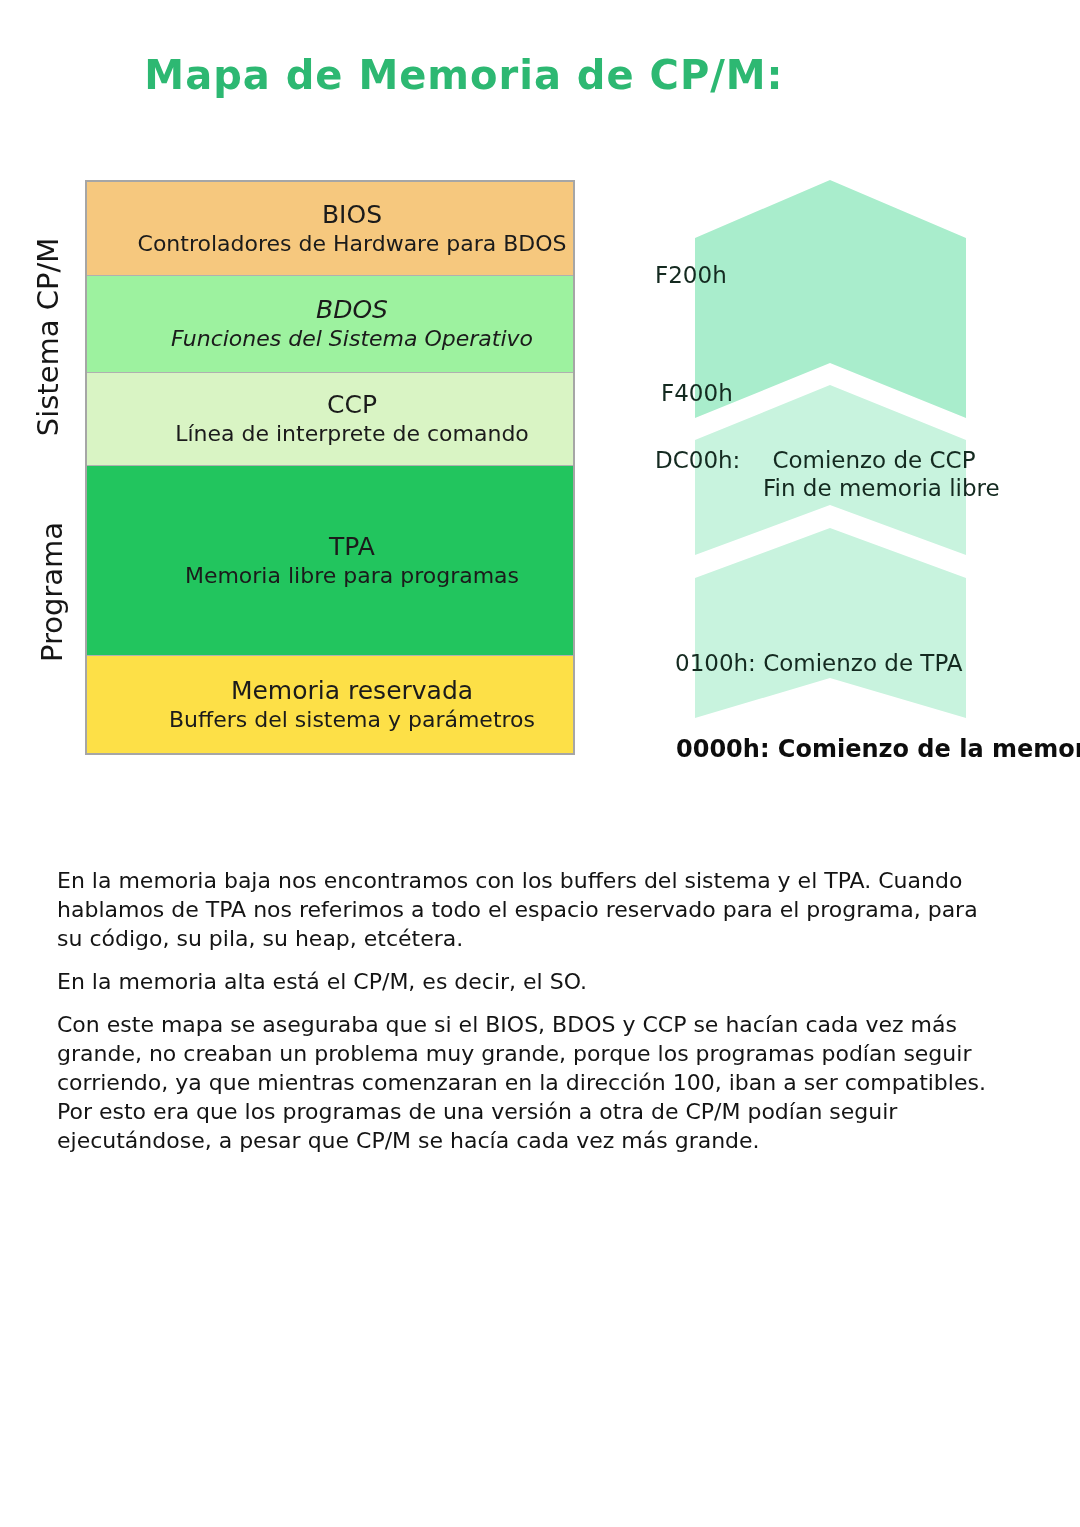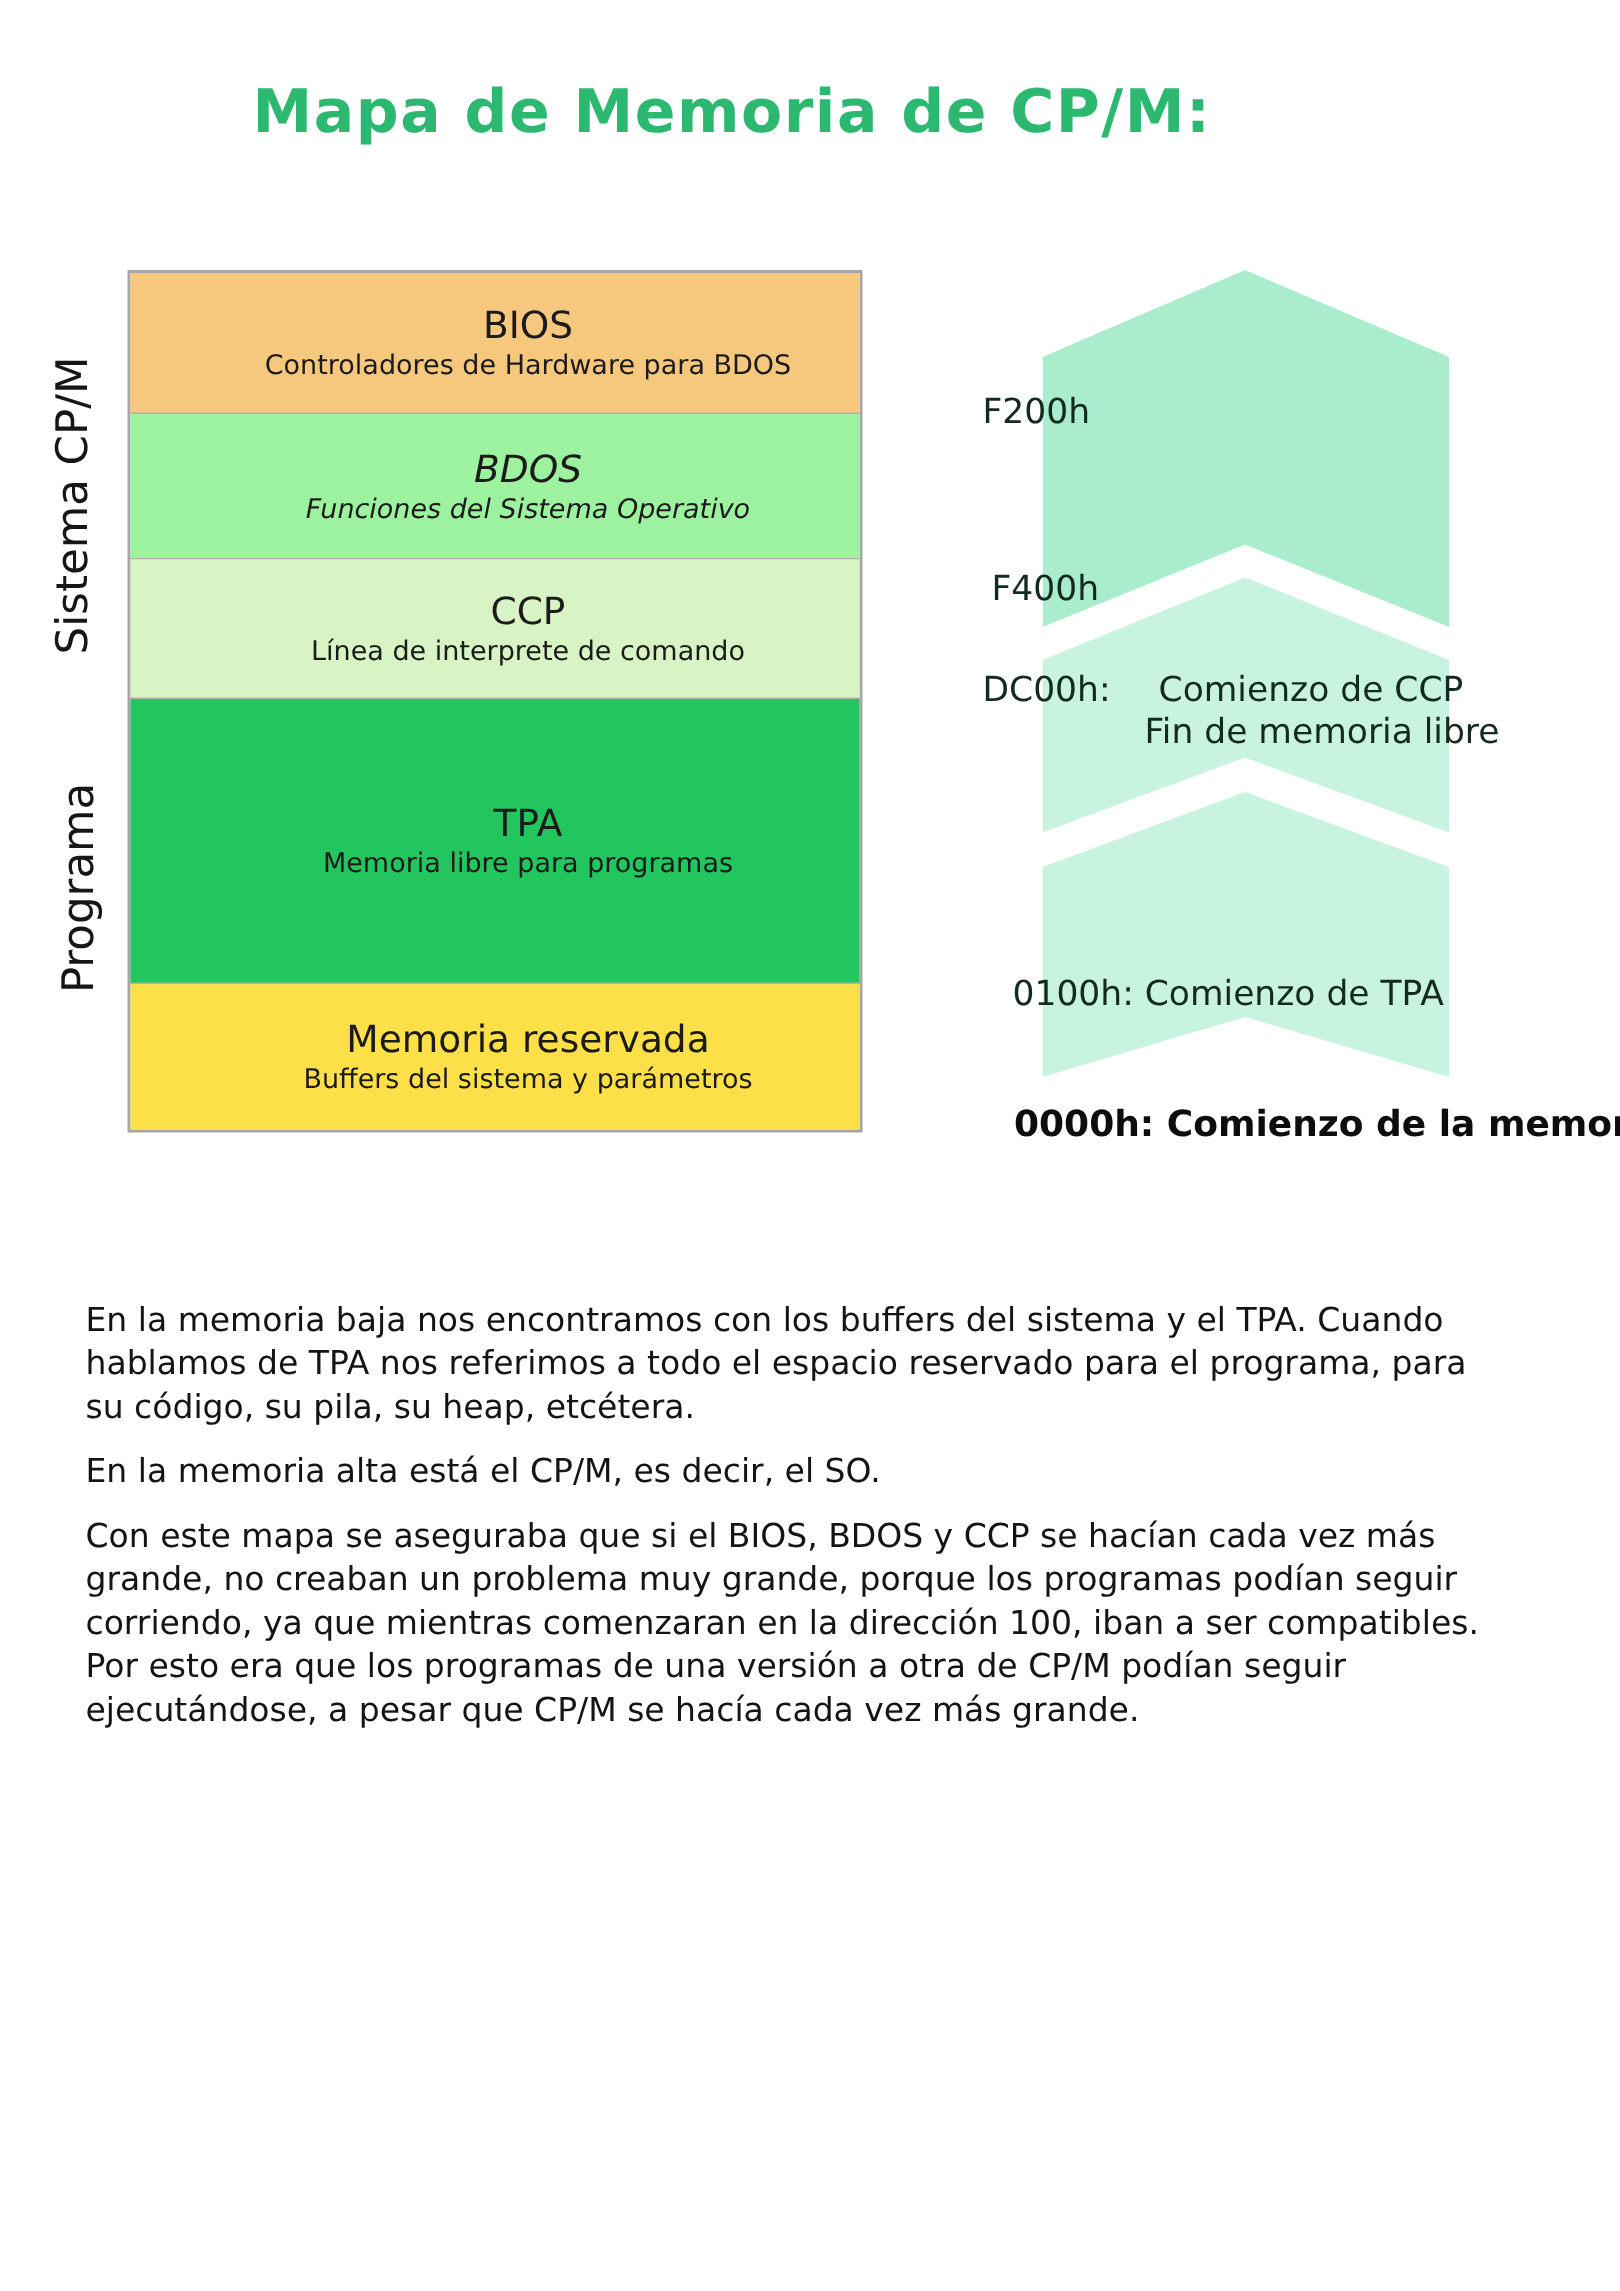--- a/index.html
+++ b/index.html
@@ -3,21 +3,21 @@
 <meta charset="utf-8">
 <style>
   html,body{margin:0;padding:0;}
   body{
     width:1080px;height:1527px;position:relative;background:#ffffff;
     font-family:"DejaVu Sans", sans-serif;color:#1b1b1b;overflow:hidden;
   }
   
   .page-title{
     position:absolute;left:0;top:52px;width:928px;text-align:center;
-    font-size:40px;font-weight:bold;letter-spacing:1px;margin-left:24px;
+    font-size:40px;font-weight:bold;letter-spacing:1px;
   }
   
   .vlabel{
     position:absolute;text-align:center;font-size:29px;color:#161616;
     transform:rotate(-90deg);white-space:nowrap;
   }
   .vlabel-sistema{width:240px;height:36px;left:-71px;top:319px;}
   .vlabel-programa{width:180px;height:36px;left:-37px;top:574px;}
   
   .mem-table{
@@ -28,21 +28,21 @@
     display:flex;flex-direction:column;justify-content:center;align-items:center;
     box-sizing:border-box;border-bottom:1px solid #b0b0b0;text-align:center;padding-left:44px;
   }
   .mem-block:last-child{border-bottom:none;}
   .h-bios{height:94px;}
   .h-bdos{height:97px;font-style:italic;}
   .h-ccp{height:93px;}
   .h-tpa{height:190px;}
   .h-res{height:97px;flex:1;}
   .block-title{font-size:25px;line-height:1.25;}
-  .block-desc{font-size:18px;line-height:1.3;}
+  .block-desc{font-size:22px;line-height:1.3;}
   
   .chevrons{position:absolute;left:695px;top:175px;width:271px;height:545px;}
   .band{position:absolute;left:0;top:0;width:271px;height:545px;}
   .band1{clip-path:polygon(0px 63px,135px 5px,271px 63px,271px 243px,135px 188px,0px 243px);}
   .band2{clip-path:polygon(0px 265px,135px 210px,271px 265px,271px 380px,135px 330px,0px 380px);}
   .band3{clip-path:polygon(0px 403px,135px 353px,271px 403px,271px 543px,135px 503px,0px 543px);}
   
   .addr{position:absolute;font-size:23px;color:#142a20;white-space:nowrap;text-align:center;}
   .addr-f200{left:655px;top:262px;}
   .addr-f400{left:661px;top:380px;}

